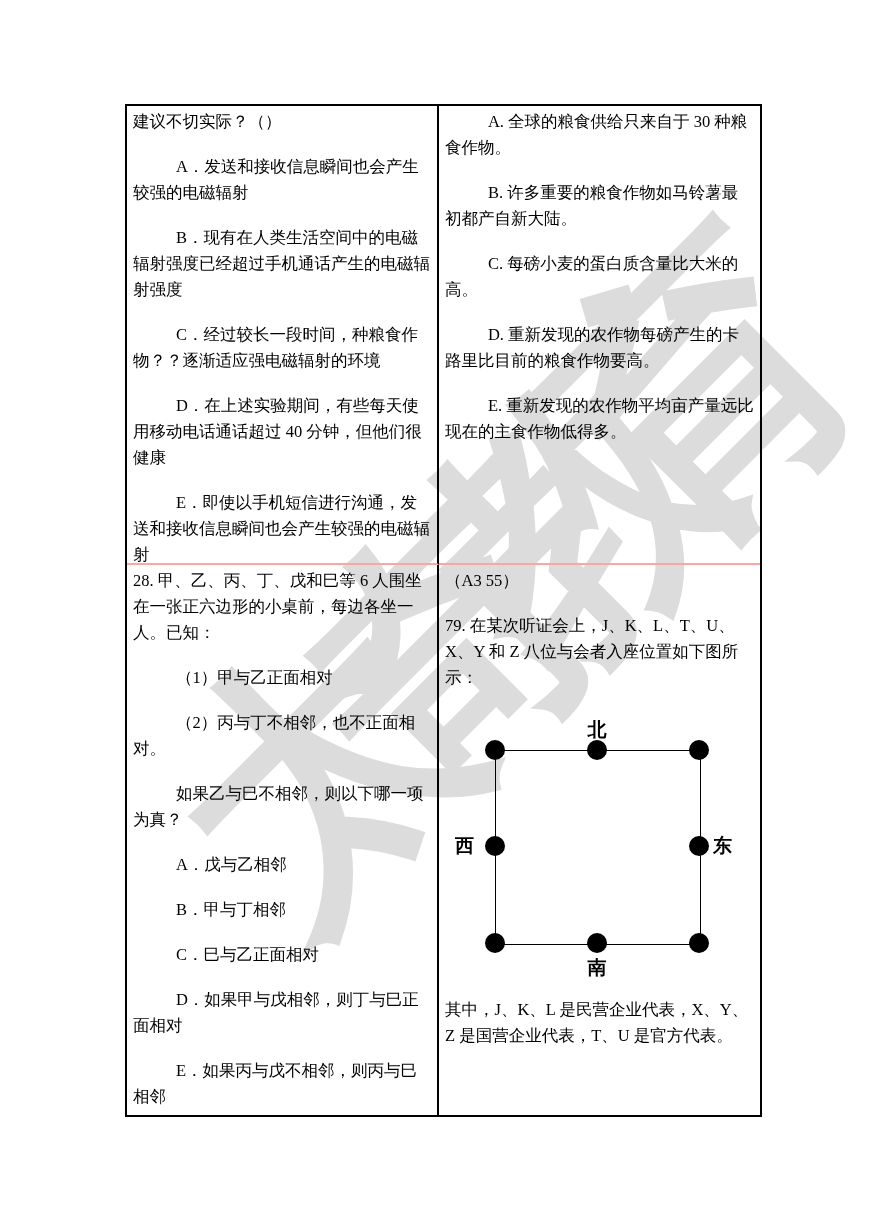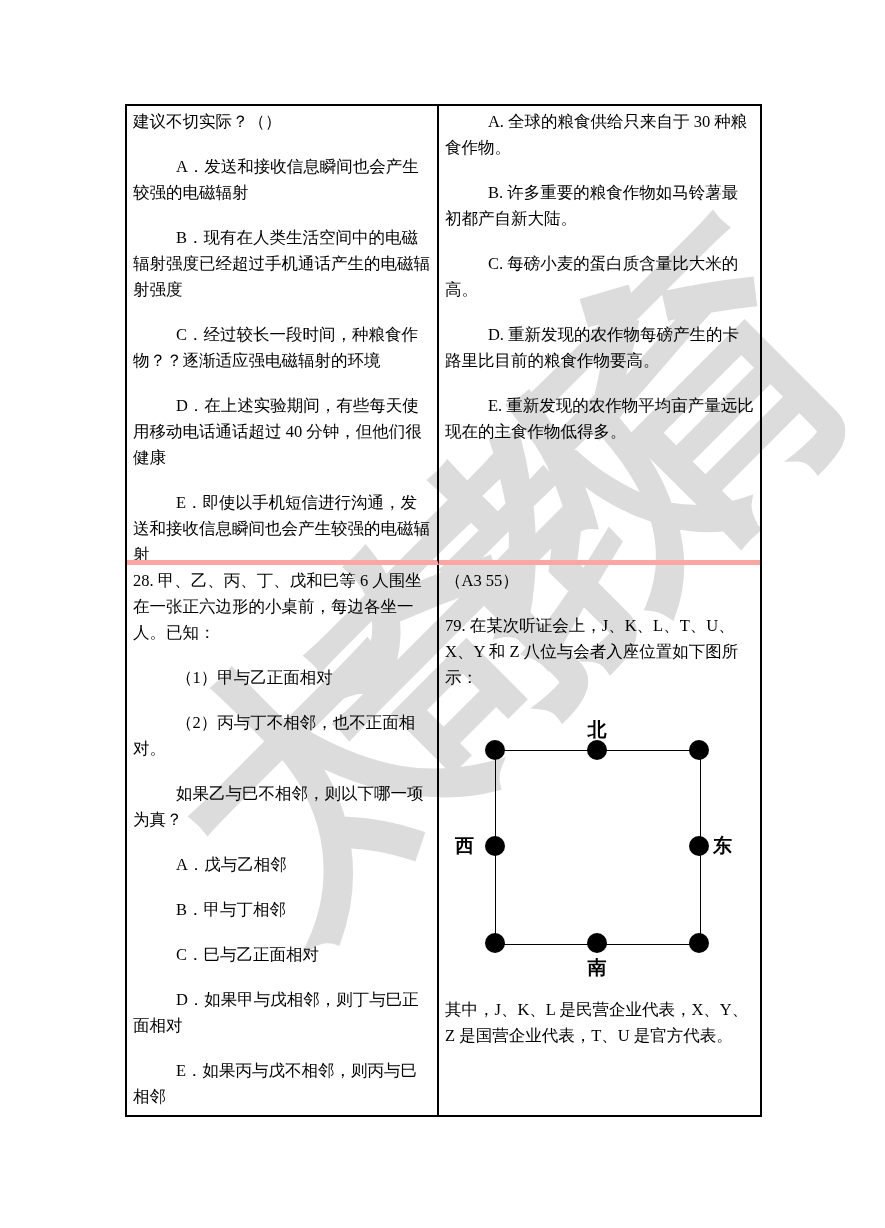--- a/index.html
+++ b/index.html
@@ -39,21 +39,21 @@
     z-index: 1;
   }
   .cell {
     box-sizing: border-box;
     padding: 3px 6px 6px 6px;
     font-size: 16.5px;
     line-height: 26px;
     overflow: hidden;
   }
   .c1 { border-right: 2px solid #000; }
-  .r1 { border-bottom: 5px solid #fca5a5; }
+  .r1 { border-bottom: 2px solid #fca5a5; }
   .cell p { margin: 0; }
   .cell p + p { margin-top: 19px; }
   .opt { text-indent: 2.6em; }
   .diagram {
     position: relative;
     width: 100%;
     height: 292px;
     margin-top: 14px;
   }
   .dsquare {

